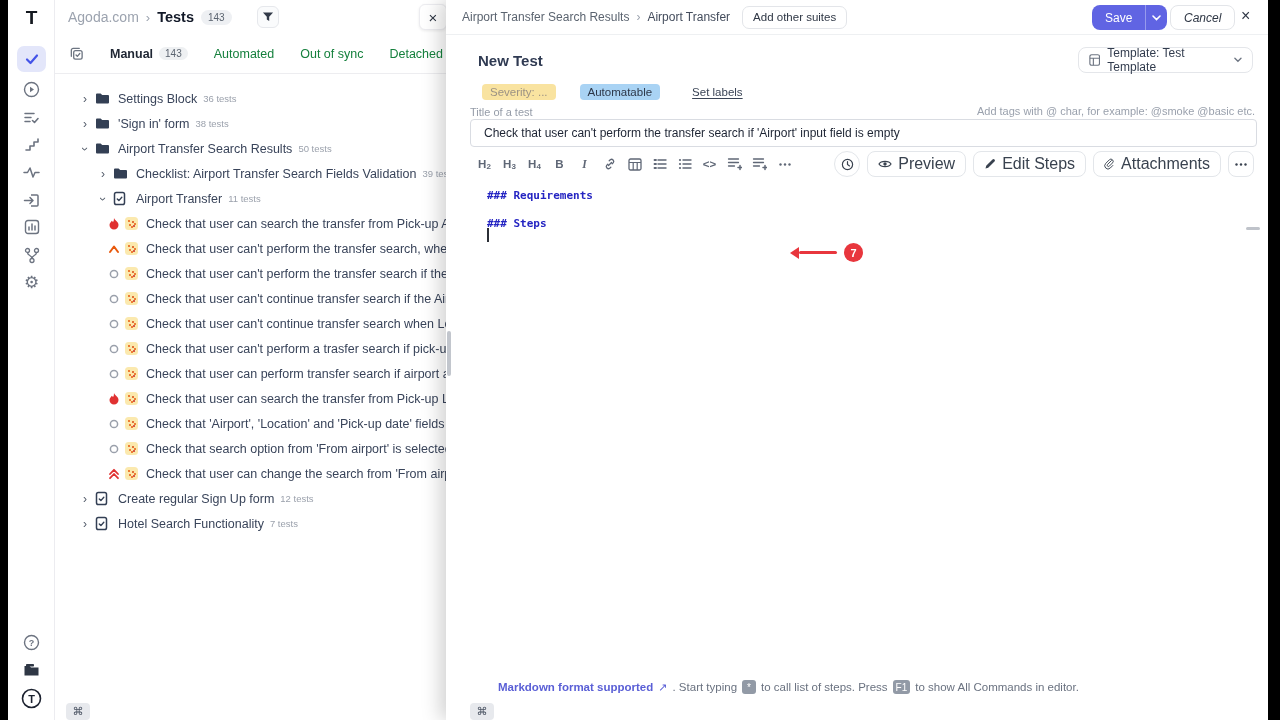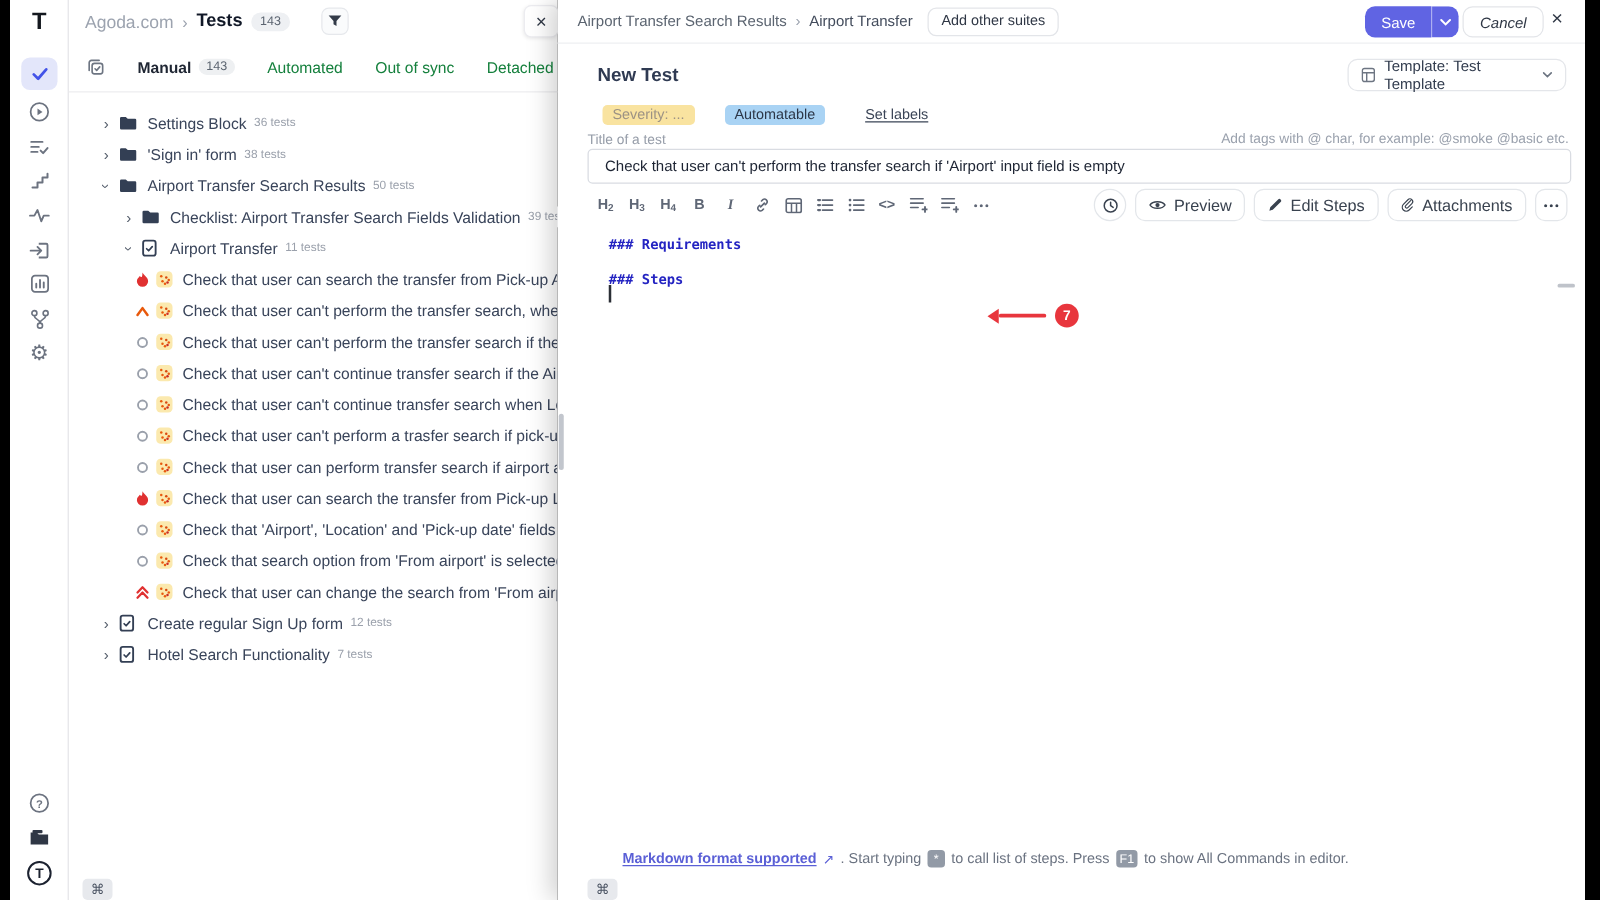--- a/index.html
+++ b/index.html
@@ -71,21 +71,21 @@
 
   #field-label { position:absolute; left:24px; top:106px; font-size:11px; color:#959ca8; }
   #tags-hint { position:absolute; right:13px; top:105px; font-size:11px; color:#9aa1ad; }
   #title-input { position:absolute; left:24px; top:119px; width:787px; height:28px; border:1px solid #d9dce2; border-radius:4px; padding:0 13px; font-size:12px; font-weight:500; color:#1d2433; font-family:inherit; outline:none; }
 
   #fmt-toolbar { position:absolute; left:26px; top:150px; height:28px; display:flex; align-items:center; }
   .fbtn { min-width:25px; height:24px; display:flex; align-items:center; justify-content:center; color:#5f6776; font-size:11.5px; font-weight:bold; cursor:pointer; border-radius:4px; }
   .fbtn small { font-size:8px; margin-top:4px; }
   .fbtn.italic { font-style:italic; font-family:"Liberation Serif", serif; }
   #tb-right { position:absolute; right:14px; top:151px; display:flex; align-items:center; gap:7px; }
-  .tbtn { height:26px; border:1px solid #e3e6ea; border-radius:8px; background:#fff; display:flex; align-items:center; gap:6px; padding:0 10px; font-size:13px; color:#39424f; font-weight:500; cursor:pointer; }
+  .tbtn { height:26px; border:1px solid #e3e6ea; border-radius:8px; background:#fff; display:flex; align-items:center; gap:6px; padding:0 10px; font-size:16px; color:#39424f; font-weight:500; cursor:pointer; }
   .tbtn.sq { width:26px; padding:0; justify-content:center; }
 
   #editor { position:absolute; left:0; top:180px; width:100%; height:490px; font-family:"DejaVu Sans Mono", monospace; }
   .ed-line { position:absolute; left:41px; font-size:11px; font-weight:bold; color:#2424c2; letter-spacing:0; }
   .caret-bar { position:absolute; left:41px; top:48px; width:1.5px; height:14px; background:#2b2f36; }
   #autocomplete { position:absolute; left:41px; top:63px; width:300px; box-shadow:0 3px 8px rgba(0,0,0,.25); z-index:3; }
   .ac-row { height:14px; display:flex; align-items:center; font-size:11px; font-weight:bold; padding:0 5px; gap:6px; cursor:pointer; }
   .ac-row.sel { background:#0d65c6; color:#fff; }
   .ac-row.plain { background:#f2f3f5; color:#1a1d23; }
   .ac-ic { width:11px; height:8px; border-radius:2px; flex:0 0 11px; }
@@ -93,21 +93,21 @@
   .ac-row.plain .ac-ic { background:#d7dade; border:1px solid #aeb3bb; }
   .ac-hint { margin-left:auto; font-size:10px; font-weight:bold; color:#d8e6f6; }
   #ed-scroll-dash { position:absolute; right:8px; top:47px; width:14px; height:3px; background:#bfc3ca; border-radius:2px; }
 
   #annot { position:absolute; left:344px; top:63px; height:19px; display:flex; align-items:center; }
   #annot .shaft { width:38px; height:3.5px; background:#e8363d; border-radius:2px; }
   #annot .head { width:0; height:0; border-top:6px solid transparent; border-bottom:6px solid transparent; border-right:9px solid #e8363d; }
   #annot .num { margin-left:7px; width:19px; height:19px; border-radius:50%; background:#e8363d; color:#fff; font-size:11px; font-weight:bold; display:flex; align-items:center; justify-content:center; font-family:"Liberation Sans", sans-serif; }
 
   #ov-footer { position:absolute; left:24px; top:680px; display:flex; align-items:center; gap:5px; font-size:11.5px; color:#6a7280; white-space:nowrap; }
-  #md-link { color:#5a5fd6; font-weight:bold; text-decoration:underline; text-underline-offset:2px; cursor:pointer;padding-left:28px; }
+  #md-link { color:#5a5fd6; font-weight:bold; text-underline-offset:2px; cursor:pointer;padding-left:28px; }
   #md-arrow { color:#5a5fd6; font-size:11px; }
   .keycap { background:#929aa6; color:#fff; border-radius:3px; font-size:10px; min-width:14px; height:14px; display:inline-flex; align-items:center; justify-content:center; padding:0 3px; }
 </style>
 </head>
 <body>
 
 <div id="rail">
   <div class="logo">T</div>
   <div class="rail-ic active" style="top:46px">
     <svg width="16" height="16" viewBox="0 0 16 16">

